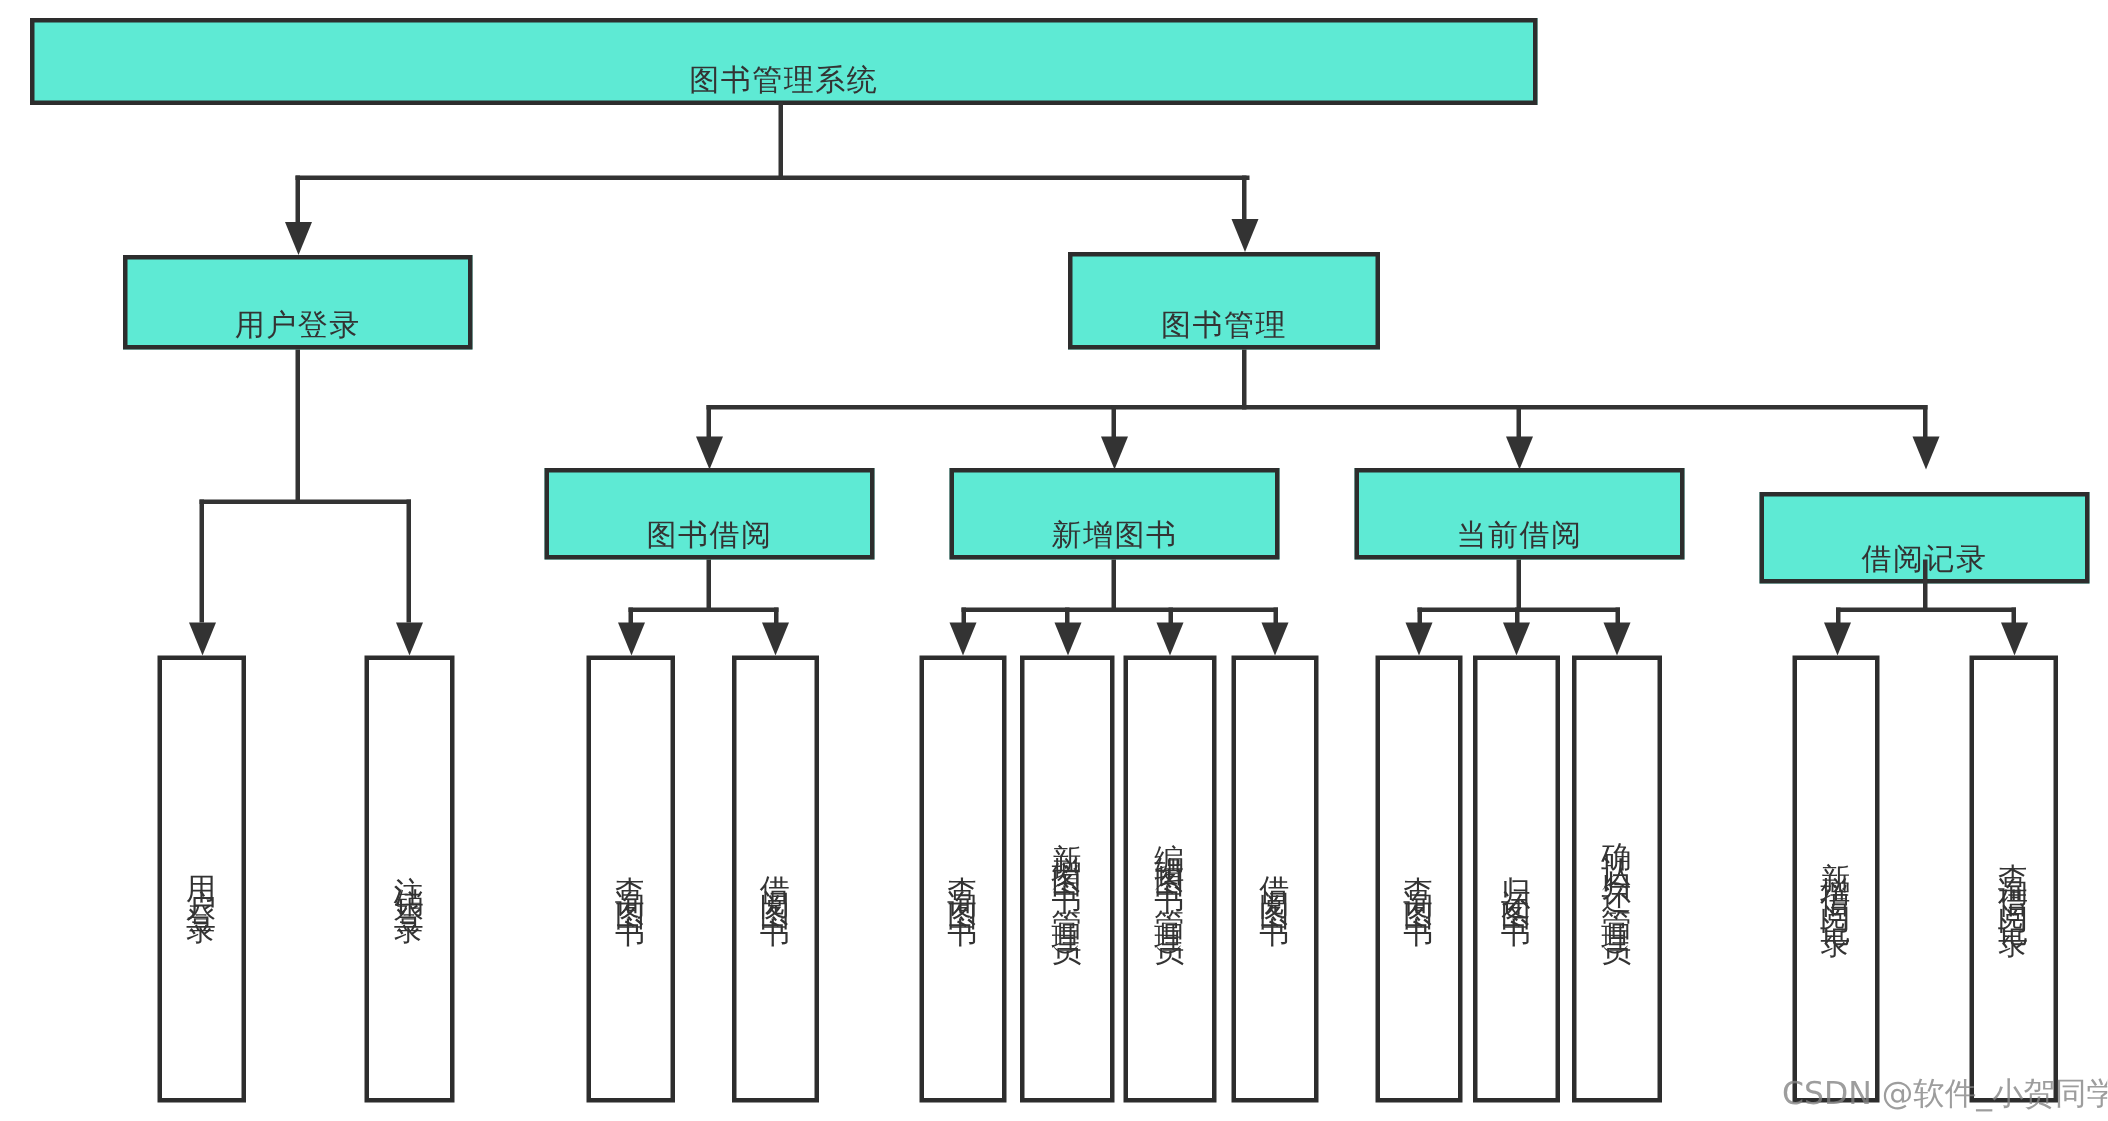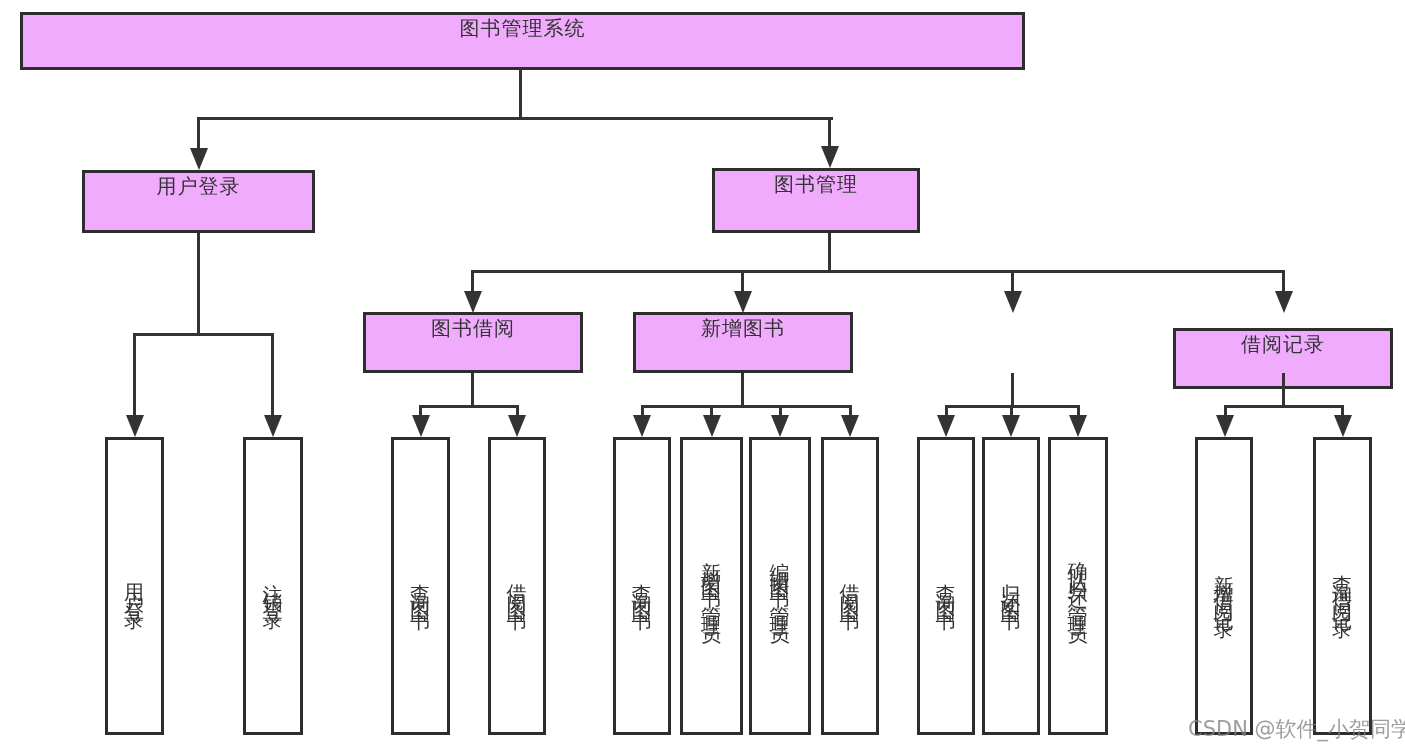--- a/index.html
+++ b/index.html
@@ -8,23 +8,23 @@
     width:1405px; height:747px;
     background:#ffffff;
     font-family:"DejaVu Sans", sans-serif;
     color:#333333;
     overflow:hidden;
   }
   
   .hbox {
     position:absolute;
     box-sizing:border-box;
-    background:#f0abfc;
+    background:#5eead4;
     border:3px solid #2d2d2d;
-    display:flex; align-items:flex-start; justify-content:center;
+    display:flex; align-items:flex-end; justify-content:center;
     font-size:20px;
     letter-spacing:1px;
     white-space:nowrap;
   }
   
   .vbox {
     position:absolute;
     box-sizing:border-box;
     background:#ffffff;
     border:3px solid #2d2d2d;
@@ -70,20 +70,23 @@
   </div>
   <div class="hbox" style="left:712px; top:168px; width:208px; height:65px;">
     <span>图书管理</span>
   </div>
 
   <div class="hbox" style="left:363px; top:312px; width:220px; height:61px;">
     <span>图书借阅</span>
   </div>
   <div class="hbox" style="left:633px; top:312px; width:220px; height:61px;">
     <span>新增图书</span>
+  </div>
+  <div class="hbox" style="left:903px; top:312px; width:220px; height:61px;">
+    <span>当前借阅</span>
   </div>
   <div class="hbox" style="left:1173px; top:328px; width:220px; height:61px;">
     <span>借阅记录</span>
   </div>
 
   <div class="vbox" style="left:105px; width:59px;">
     <span>用户登录</span>
   </div>
   <div class="vbox" style="left:243px; width:60px;">
     <span>注销登录</span>

